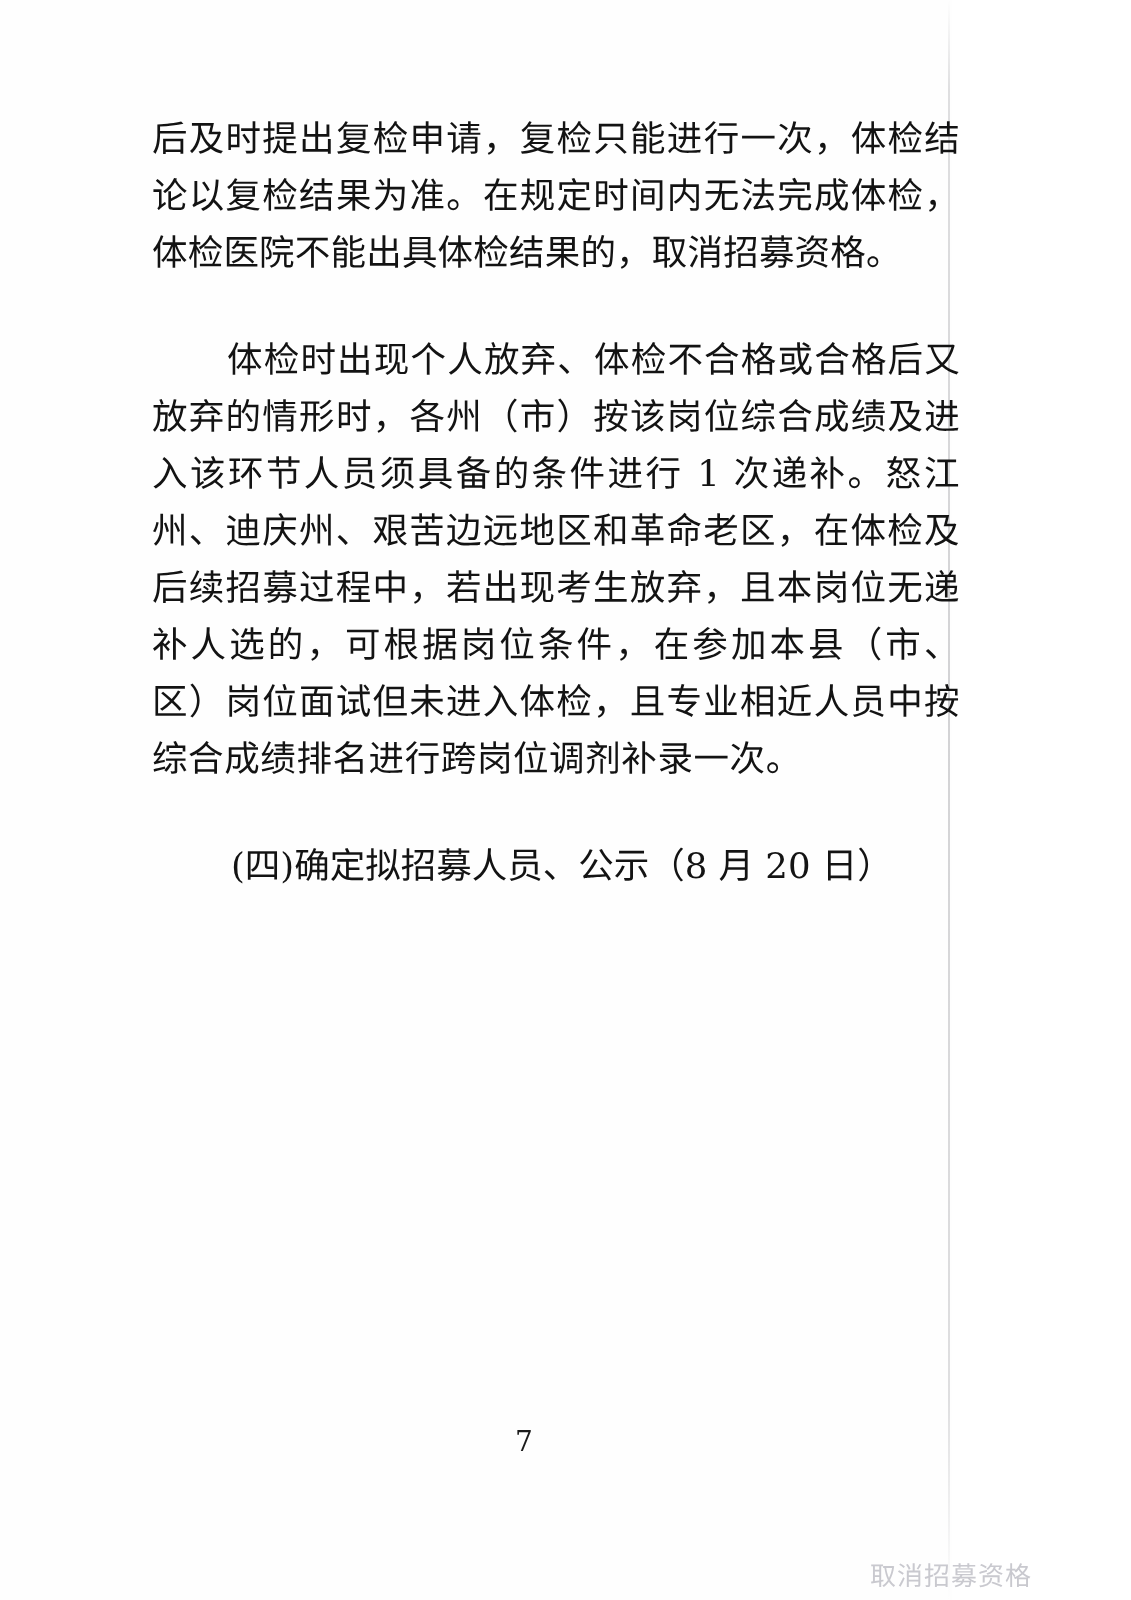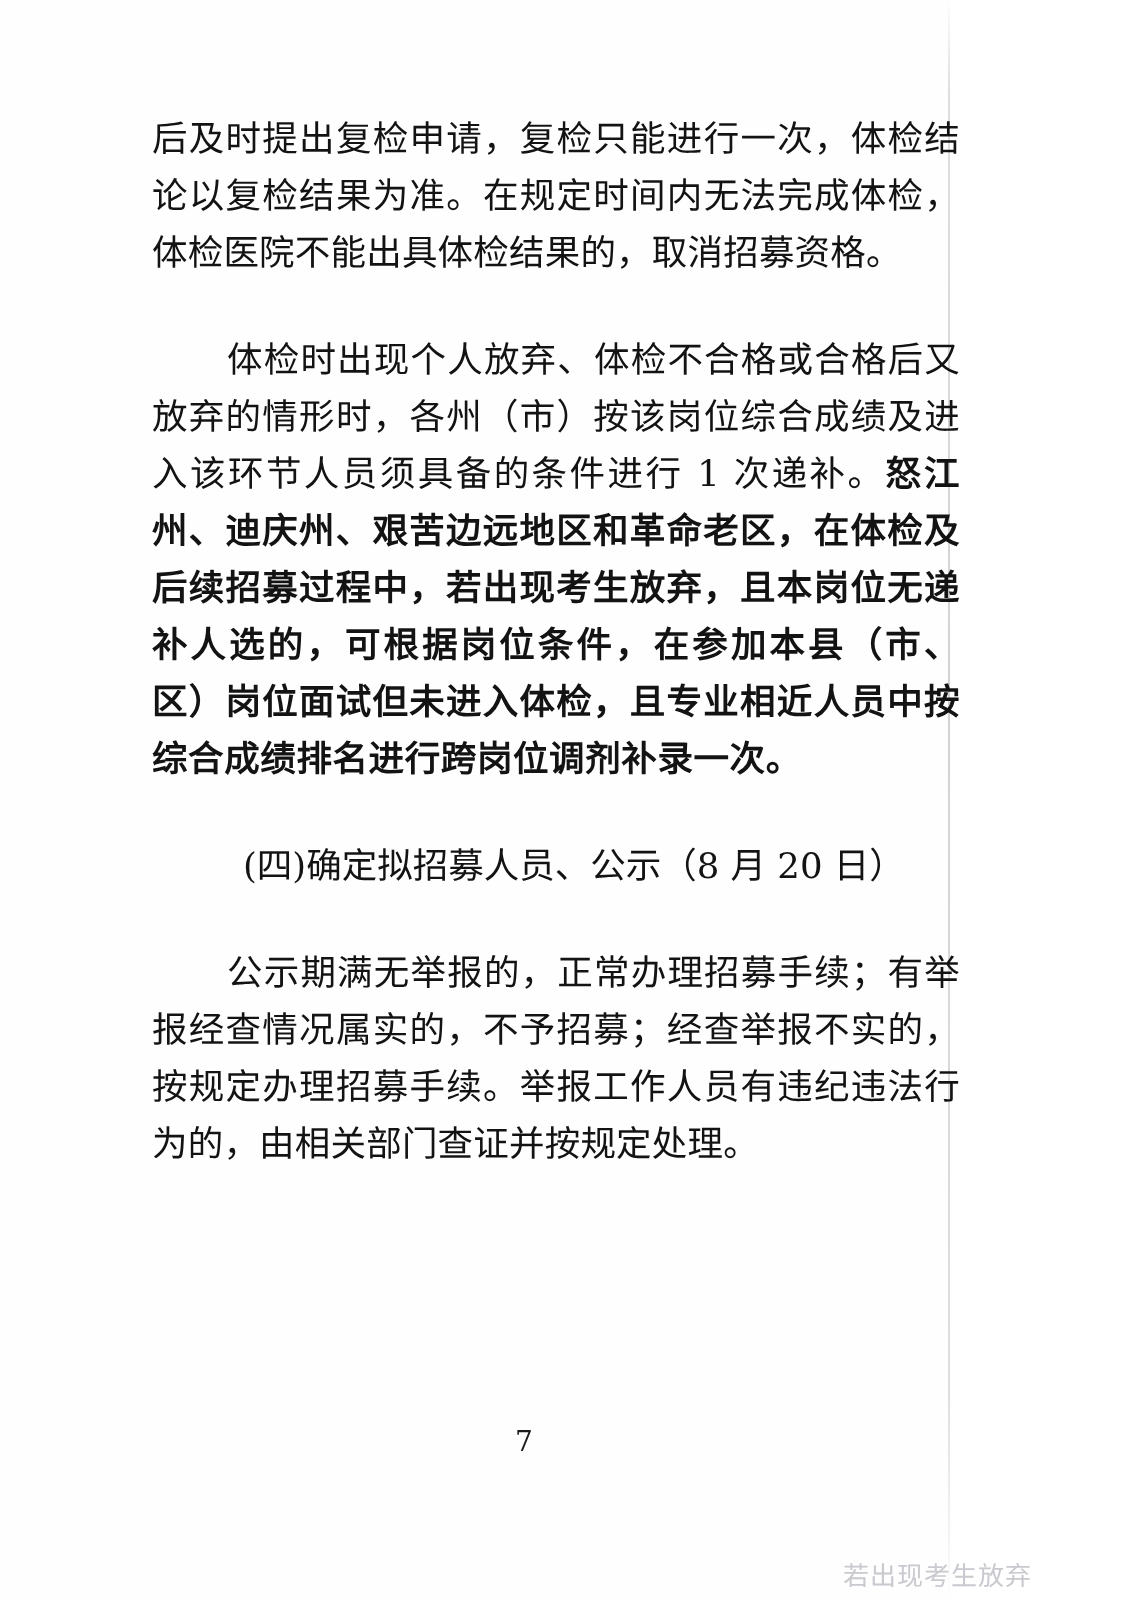--- a/index.html
+++ b/index.html
@@ -58,28 +58,28 @@
     text-indent: 0;
     font-weight: 400;
   }
   p.indent {
     text-indent: 75px;
   }
   p.gap {
     margin-top: 50px;
   }
   .bold {
-    font-weight: 700;
+    font-weight: 400;
     letter-spacing: 0.6px;
   }
   .heading {
     font-size: 35.5px;
     line-height: 57px;
     text-indent: 75px;
-    margin: 16px;
+    margin: 4px;
     font-weight: 400;
   }
 
   .page-number {
     position: absolute;
     left: 0;
     right: 0;
     top: 1425px;
     text-align: center;
     font-size: 28px;
@@ -109,21 +109,20 @@
   <div class="body-text">
 
     <p class="para">后及时提出复检申请，复检只能进行一次，体检结论以复检结果为准。在规定时间内无法完成体检，体检医院不能出具体检结果的，取消招募资格。</p>
 
     <p class="para indent gap"><span>体检时出现个人放弃、体检不合格或合格后又放弃的情形时，各州（市）按该岗位综合成绩及进入该环节人员须具备的条件进行 1 次递补。</span><span class="bold">怒江州、迪庆州、艰苦边远地区和革命老区，在体检及后续招募过程中，若出现考生放弃，且本岗位无递补人选的，可根据岗位条件，在参加本县（市、区）岗位面试但未进入体检，且专业相近人员中按综合成绩排名进行跨岗位调剂补录一次。</span></p>
 
     <p class="heading gap">(四)确定拟招募人员、公示（8 月 20 日）</p>
 
 
 
-    <p class="para indent gap">公示期满无举报的，正常办理招募手续；有举报经查情况属实的，不予招募；经查举报不实的，按规定办理招募手续。举报工作人员有违纪违法行为的，由相关部门查证并按规定处理。</p>
 
   </div>
 
   <div class="page-number">7</div>
 
-  <div class="watermark">若出现考生放弃</div>
+  <div class="watermark">取消招募资格</div>
 
 </div>
 
 </body></html>

